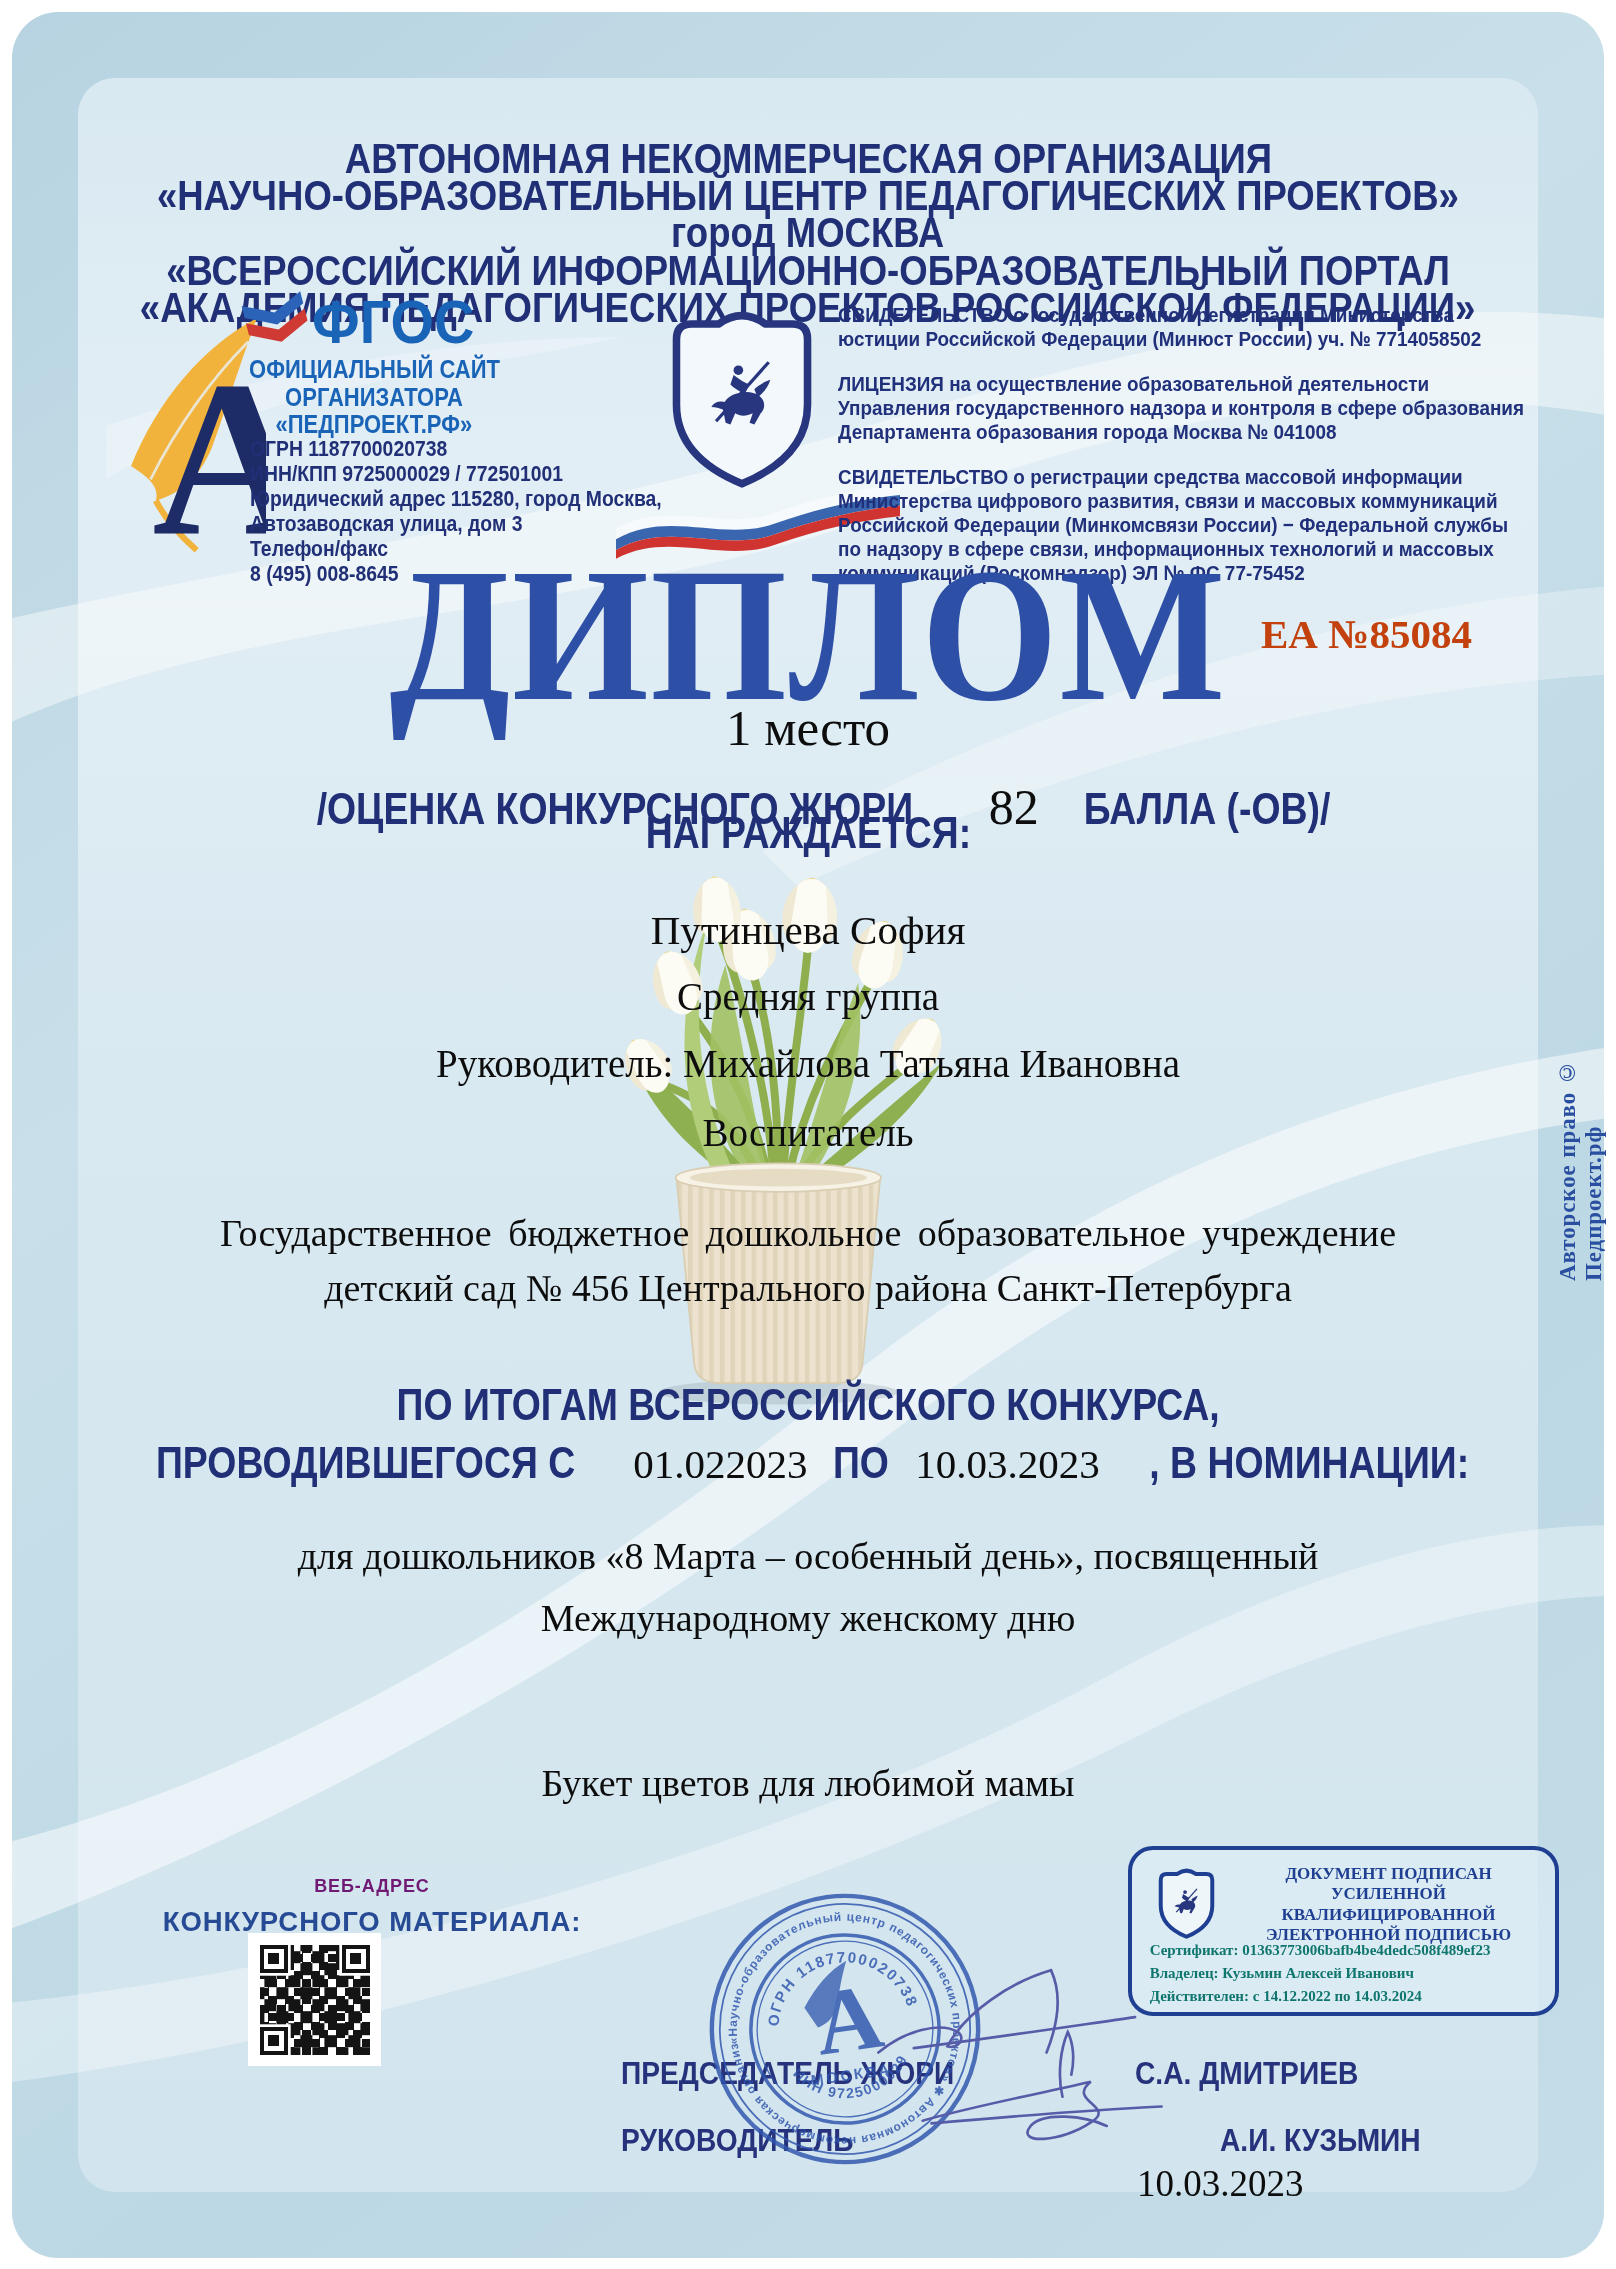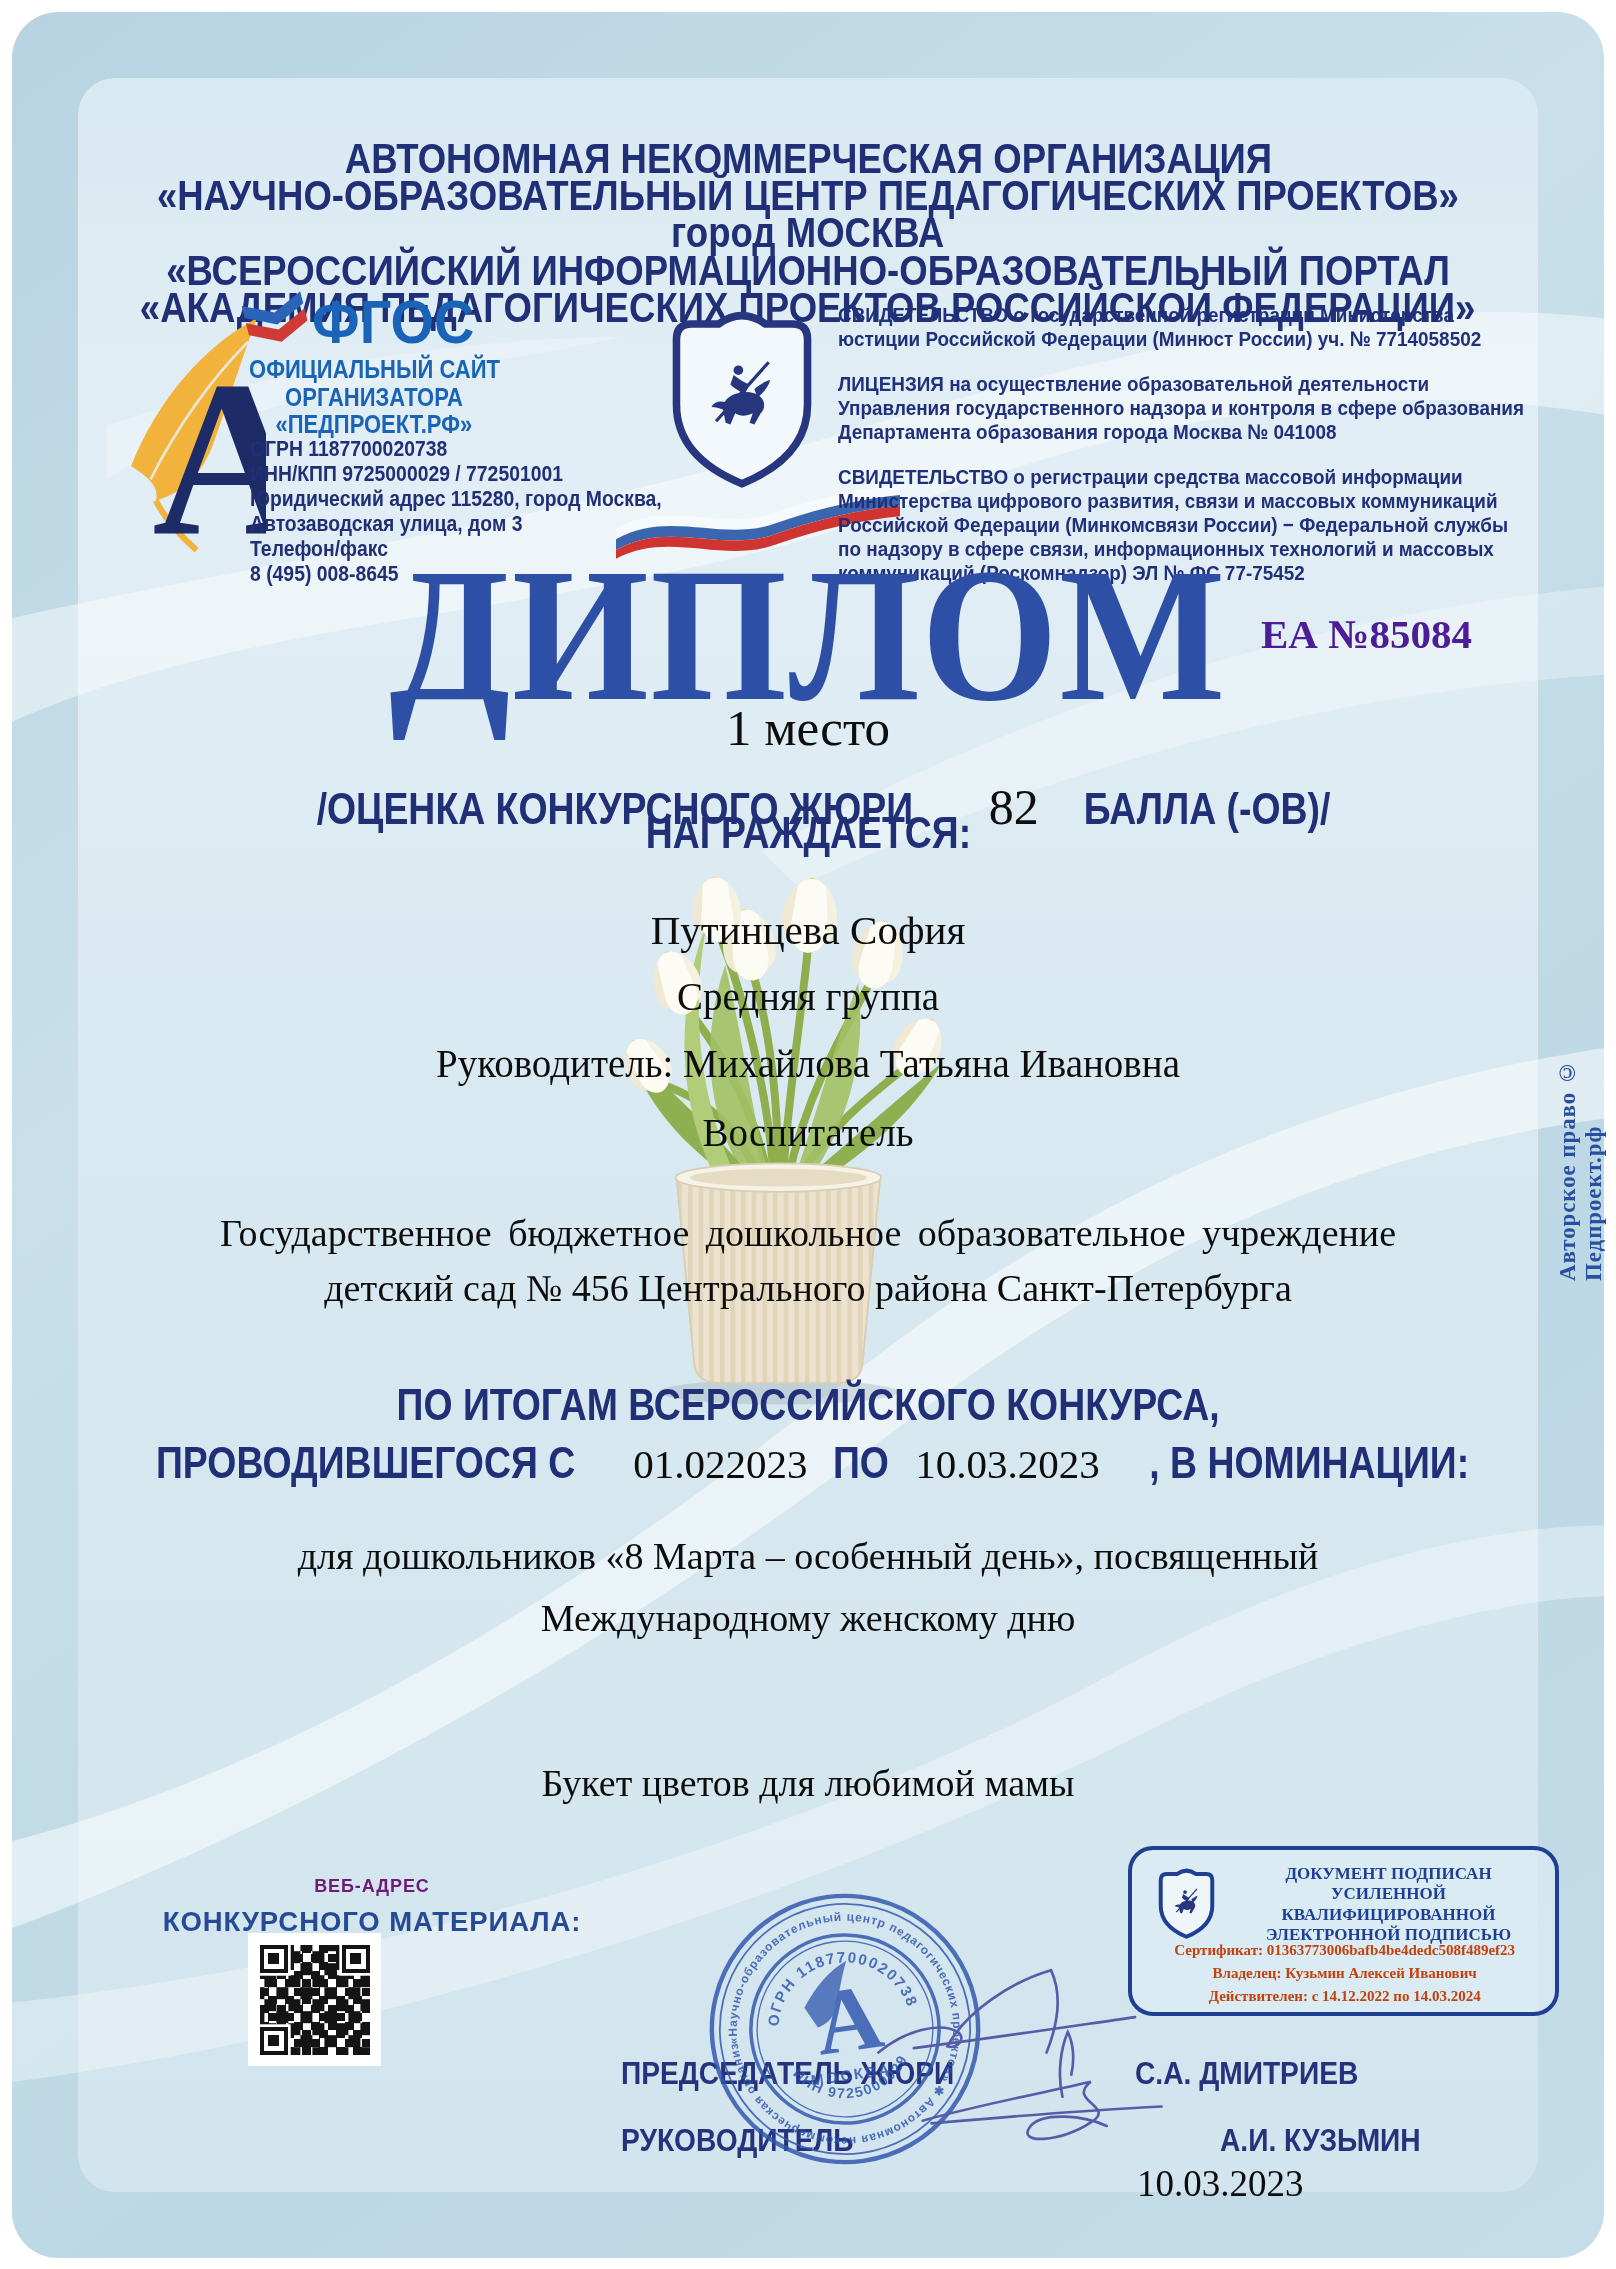--- a/index.html
+++ b/index.html
@@ -18,27 +18,27 @@
   .sx88{transform:scaleX(.88);}
   .sx85{transform:scaleX(.85);}
   .ol{transform-origin:0 50%;}
   .navy{color:#202f76;}
   .hdr{font-size:43px;line-height:50px;color:#202f76;}
   .blue{color:#1a64b7;}
   .serif{font-family:"Liberation Serif","DejaVu Serif",serif;font-weight:400;color:#0d0d0d;}
   .regpar{font-weight:700;color:#20307a;font-size:21px;line-height:24px;transform:scaleX(.9);transform-origin:0 0;width:763px;}
   .diploma-title{font-family:"Liberation Serif","DejaVu Serif",serif;font-weight:700;color:#2d4fa5;
                  font-size:191px;line-height:1;letter-spacing:1.8px;display:inline-block;transform:scaleX(.92);}
-  .dipnum{font-family:"Liberation Serif","DejaVu Serif",serif;font-weight:700;color:#4c1d95;font-size:41px;}
+  .dipnum{font-family:"Liberation Serif","DejaVu Serif",serif;font-weight:700;color:#c2410c;font-size:41px;}
   .esign{position:absolute;left:1128px;top:1846px;width:431px;height:170px;z-index:5;
          border:4.4px solid #1e3f92;border-radius:25px;background:rgba(223,238,246,.65);box-sizing:border-box;}
   .esign-head{position:absolute;left:106px;top:14px;width:301px;text-align:center;
               font-family:"Liberation Serif",serif;font-weight:700;color:#1e3f92;font-size:17px;line-height:20.4px;}
   .esign-info{position:absolute;left:17.7px;top:89px;width:390px;
-              font-family:"Liberation Serif",serif;font-weight:700;color:#c2410c;font-size:15px;line-height:23px;text-align:center;}
+              font-family:"Liberation Serif",serif;font-weight:700;color:#0f766e;font-size:15px;line-height:23px;}
   .qrbox{position:absolute;left:248px;top:1933px;width:133px;height:133px;background:#ffffff;z-index:4;}
   .qr-mod{position:absolute;inset:11.5px;
      background:repeating-conic-gradient(#141414 0% 25%, transparent 0% 50%) 0 0/17px 17px,
                 repeating-conic-gradient(transparent 0% 25%, #141414 0% 50%) 4.4px 6.2px/24px 24px;}
   .qr-f{position:absolute;width:28px;height:28px;border:4.4px solid #141414;background:#fff;
         box-sizing:border-box;box-shadow:0 0 0 2.7px #fff;}
   .qr-f::after{content:"";position:absolute;inset:4.4px;background:#141414;}
   .stamp{position:absolute;left:703px;top:1887px;z-index:6;opacity:.82;transform:rotate(-8deg);}
   .sigs{position:absolute;left:825px;top:1933px;z-index:7;}
   .vert{position:absolute;left:1555px;top:953px;height:328px;z-index:4;

